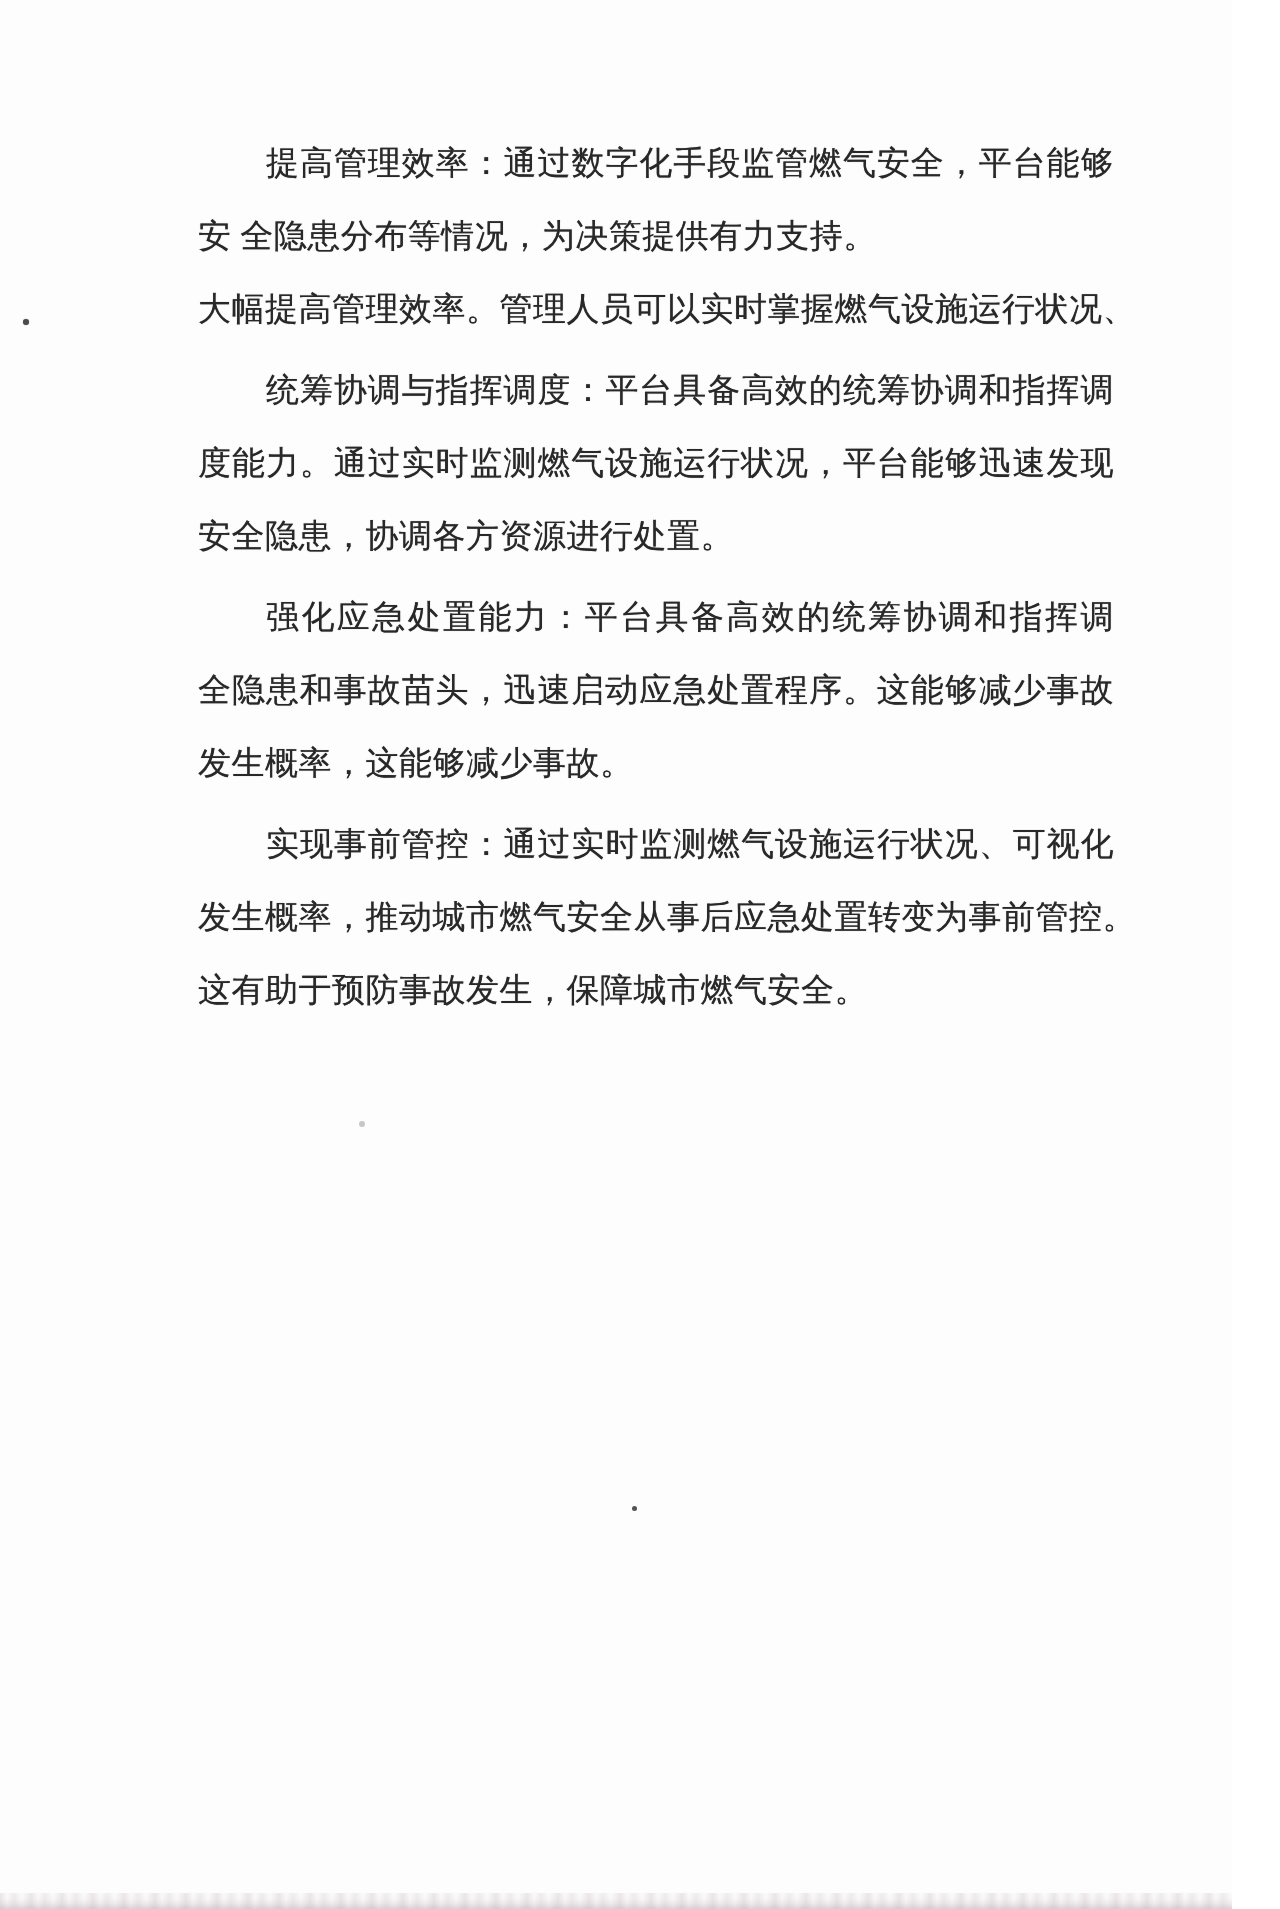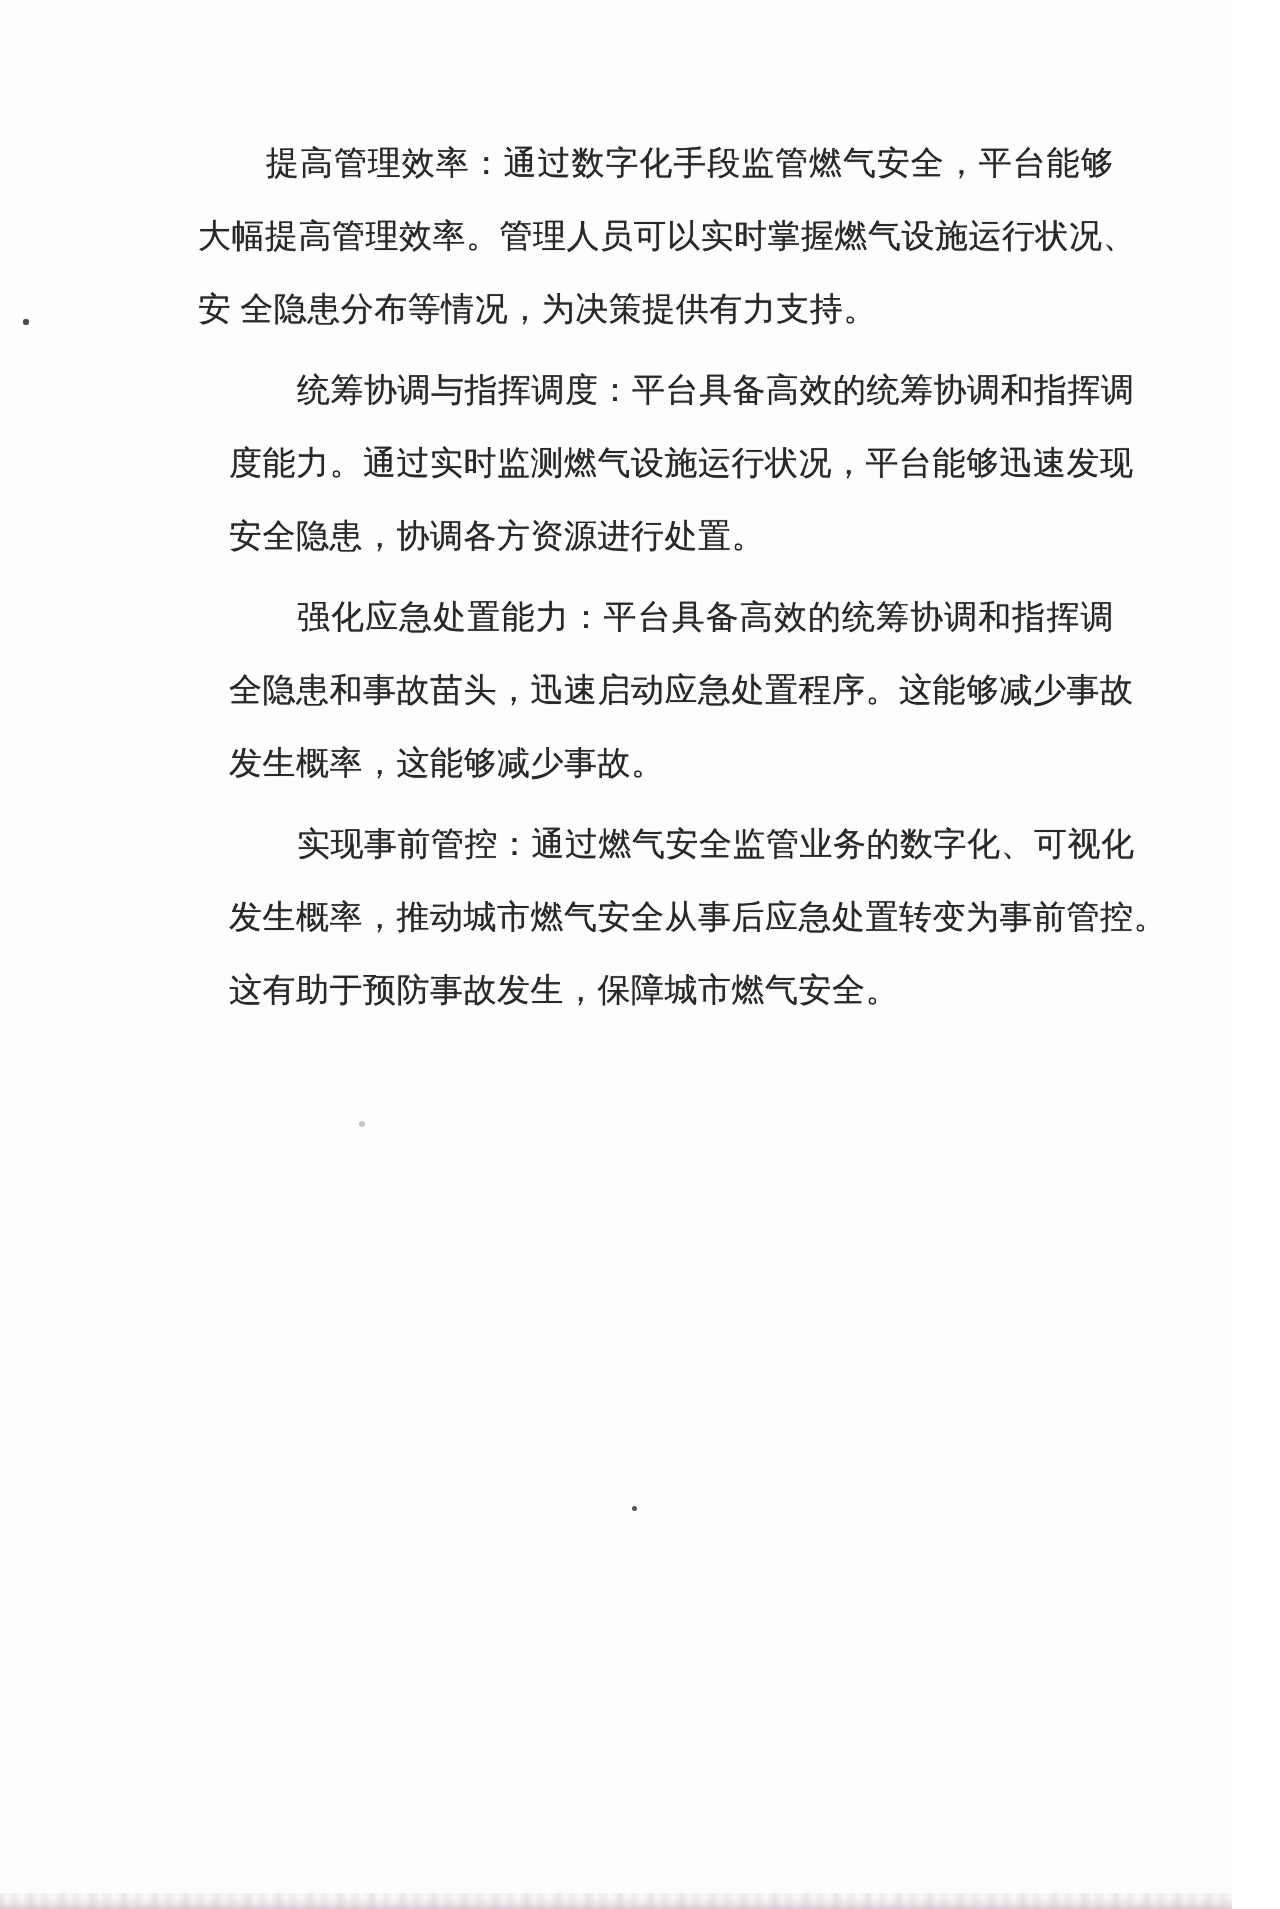--- a/index.html
+++ b/index.html
@@ -19,21 +19,21 @@
     position: absolute;
     left: 198px;
     top: 127px;
     width: 916px;
     color: #282828;
     font-size: 33px;
     letter-spacing: 0.5px;
     text-shadow: 0 0 0.7px rgba(40,40,40,0.75);
   }
   .para { margin: 0; }
-  .para + .para { margin-top: 8px; margin-left: 31px; }
+  .para + .para { margin-top: 8px; }
   .line {
     line-height: 73px;
     height: 73px;
     white-space: nowrap;
     text-align: justify;
     text-align-last: justify;
     text-justify: inter-character;
   }
   .line.last {
     text-align-last: left;
@@ -81,38 +81,38 @@
 </style>
 </head>
 <body>
 
 <div class="page">
 
   <div class="textblock">
 
     <div class="para">
       <div class="line indent">提高管理效率：通过数字化手段监管燃气安全，平台能够</div>
+      <div class="line last">安 全隐患分布等情况，为决策提供有力支持。</div>
       <div class="line">大幅提高管理效率。管理人员可以实时掌握燃气设施运行状况、</div>
-      <div class="line last">安 全隐患分布等情况，为决策提供有力支持。</div>
     </div>
 
     <div class="para">
       <div class="line indent">统筹协调与指挥调度：平台具备高效的统筹协调和指挥调</div>
       <div class="line">度能力。通过实时监测燃气设施运行状况，平台能够迅速发现</div>
       <div class="line last">安全隐患，协调各方资源进行处置。</div>
     </div>
 
     <div class="para">
       <div class="line indent">强化应急处置能力：平台具备高效的统筹协调和指挥调</div>
       <div class="line">全隐患和事故苗头，迅速启动应急处置程序。这能够减少事故</div>
       <div class="line last">发生概率，这能够减少事故。</div>
     </div>
 
     <div class="para">
-      <div class="line indent">实现事前管控：通过燃气安全监管业务的数字化、可视化</div>
+      <div class="line indent">实现事前管控：通过实时监测燃气设施运行状况、可视化</div>
       <div class="line">发生概率，推动城市燃气安全从事后应急处置转变为事前管控。</div>
       <div class="line last">这有助于预防事故发生，保障城市燃气安全。</div>
     </div>
 
   </div>
 
   <div class="speck s1"></div>
   <div class="speck s2"></div>
   <div class="speck s3"></div>
 

